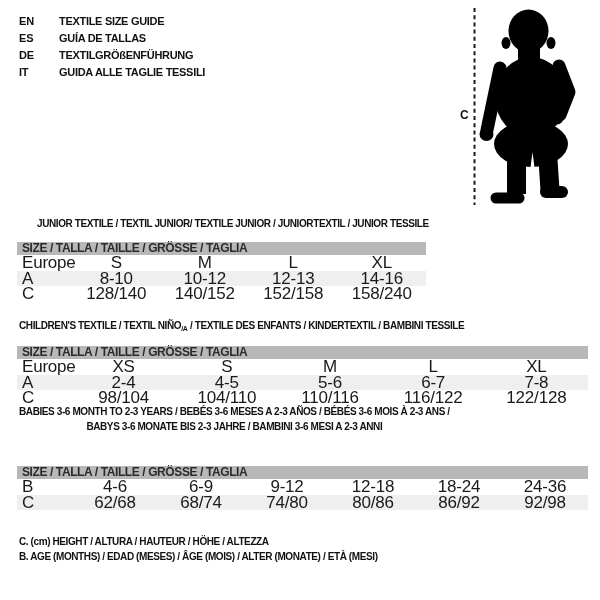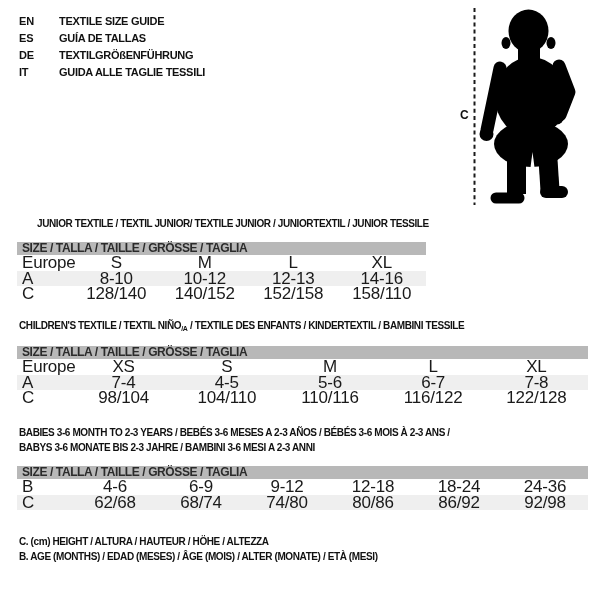--- a/index.html
+++ b/index.html
@@ -121,21 +121,21 @@
       <td>8-10</td>
       <td>10-12</td>
       <td>12-13</td>
       <td>14-16</td>
     </tr>
     <tr>
       <td class="rowlabel">C</td>
       <td>128/140</td>
       <td>140/152</td>
       <td>152/158</td>
-      <td>158/110</td>
+      <td>158/240</td>
     </tr>
   </tbody>
     </table>
 </div>
 
 <div class="abs section-title" style="top:318px;left:19px;">
   <span>CHILDREN'S TEXTILE / TEXTIL NIÑO</span><span class="sub">/A</span><span> / TEXTILE DES ENFANTS / KINDERTEXTIL / BAMBINI TESSILE</span>
 </div>
 
 <div class="abs size-table" style="top:346px;left:17px;width:571px;">
@@ -153,39 +153,39 @@
         <tr>
       <td class="rowlabel">Europe</td>
       <td>XS</td>
       <td>S</td>
       <td>M</td>
       <td>L</td>
       <td>XL</td>
     </tr>
     <tr class="alt">
       <td class="rowlabel">A</td>
-      <td>7-4</td>
+      <td>2-4</td>
       <td>4-5</td>
       <td>5-6</td>
       <td>6-7</td>
       <td>7-8</td>
     </tr>
     <tr>
       <td class="rowlabel">C</td>
       <td>98/104</td>
       <td>104/110</td>
       <td>110/116</td>
       <td>116/122</td>
       <td>122/128</td>
     </tr>
   </tbody>
     </table>
 </div>
 
-<div class="abs" style="top:425px;left:19px;">
+<div class="abs" style="top:404px;left:19px;text-align:center;">
   <div class="section-title">BABIES 3-6 MONTH TO 2-3 YEARS / BEBÉS 3-6 MESES A 2-3 AÑOS / BÉBÉS 3-6 MOIS À 2-3 ANS /</div>
   <div class="section-title">BABYS 3-6 MONATE BIS 2-3 JAHRE / BAMBINI 3-6 MESI A 2-3 ANNI</div>
 </div>
 
 <div class="abs size-table" style="top:466px;left:17px;width:571px;">
   <div class="band">SIZE / TALLA / TAILLE / GRÖSSE / TAGLIA</div>
   <table>
     <colgroup>
         <col class="labelcol">
         <col>

